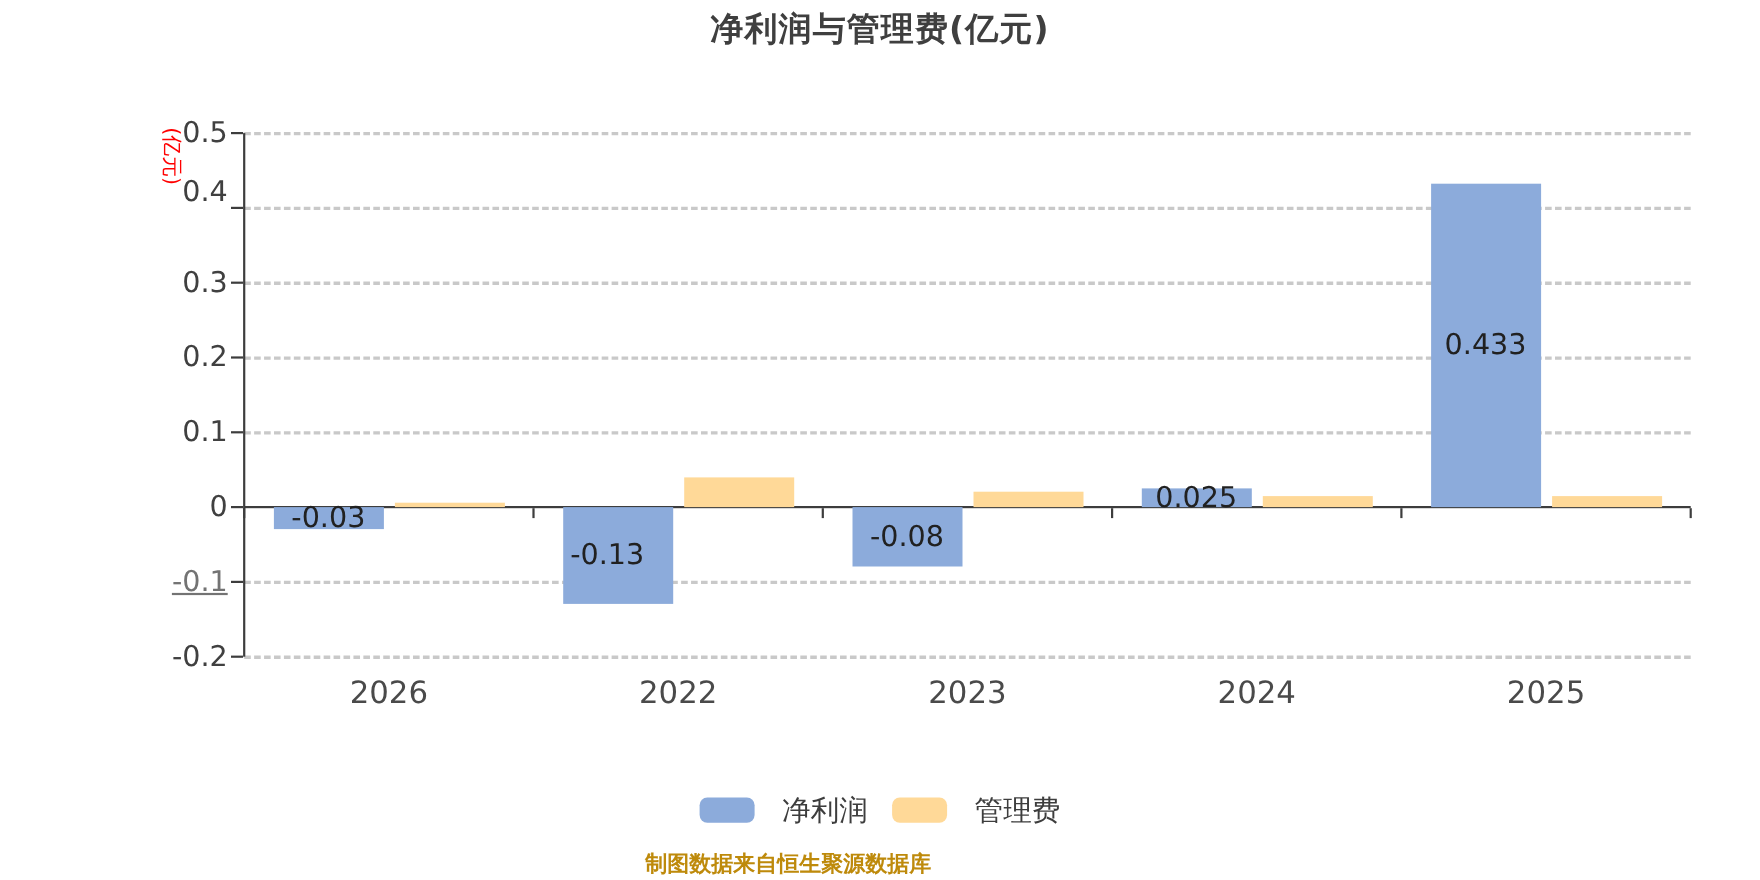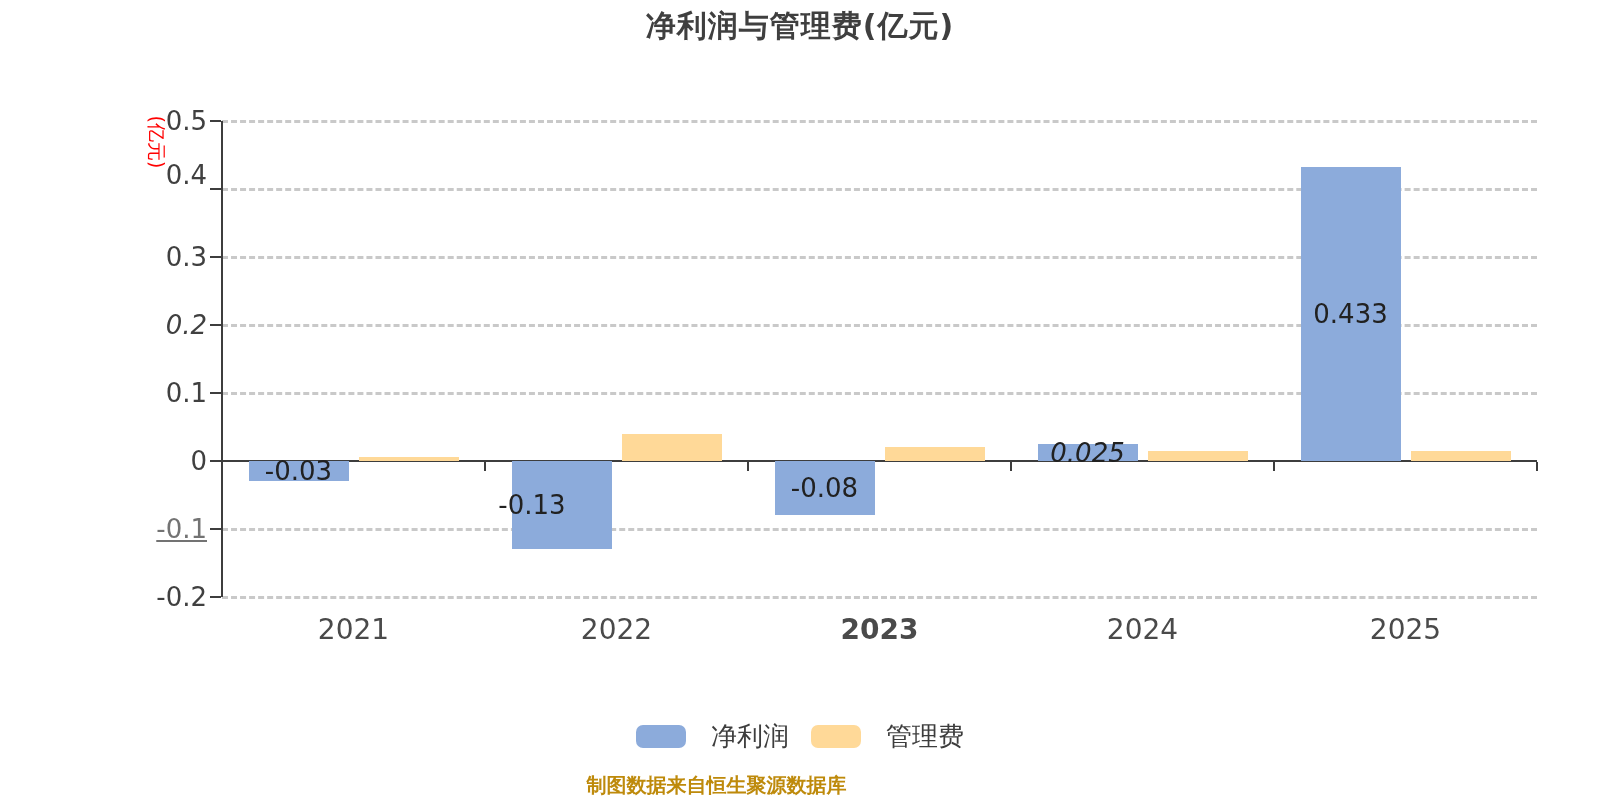--- a/index.html
+++ b/index.html
@@ -61,21 +61,21 @@
       <div class="ytick" style="left: 210px; top: 120px; background: rgb(61, 61, 61);"></div>
       <div class="ytick-label" style="left: 117px; top: 106px; color: rgb(64, 64, 64);">0.5</div>
       <div class="gridline" style="left: 222px; width: 1315px; top: 188px; border-top-color: rgb(201, 201, 201);"></div>
       <div class="ytick" style="left: 210px; top: 188px; background: rgb(61, 61, 61);"></div>
       <div class="ytick-label" style="left: 117px; top: 160px; color: rgb(64, 64, 64);">0.4</div>
       <div class="gridline" style="left: 222px; width: 1315px; top: 256px; border-top-color: rgb(201, 201, 201);"></div>
       <div class="ytick" style="left: 210px; top: 256px; background: rgb(61, 61, 61);"></div>
       <div class="ytick-label" style="left: 117px; top: 242px; color: rgb(64, 64, 64);">0.3</div>
       <div class="gridline" style="left: 222px; width: 1315px; top: 324px; border-top-color: rgb(201, 201, 201);"></div>
       <div class="ytick" style="left: 210px; top: 324px; background: rgb(61, 61, 61);"></div>
-      <div class="ytick-label" style="left: 117px; top: 310px; color: rgb(64, 64, 64); font-style: italic;">0.2</div>
+      <div class="ytick-label" style="left: 117px; top: 310px; color: rgb(64, 64, 64);">0.2</div>
       <div class="gridline" style="left: 222px; width: 1315px; top: 392px; border-top-color: rgb(201, 201, 201);"></div>
       <div class="ytick" style="left: 210px; top: 392px; background: rgb(61, 61, 61);"></div>
       <div class="ytick-label" style="left: 117px; top: 378px; color: rgb(64, 64, 64);">0.1</div>
       <div class="ytick" style="left: 210px; top: 460px; background: rgb(61, 61, 61);"></div>
       <div class="ytick-label" style="left: 117px; top: 446px; color: rgb(64, 64, 64);">0</div>
       <div class="gridline" style="left: 222px; width: 1315px; top: 528px; border-top-color: rgb(201, 201, 201);"></div>
       <div class="ytick" style="left: 210px; top: 528px; background: rgb(61, 61, 61);"></div>
       <div class="ytick-label" style="left: 117px; top: 514px; color: #737373; text-decoration: underline;">-0.1</div>
       <div class="gridline" style="left: 222px; width: 1315px; top: 596px; border-top-color: rgb(201, 201, 201);"></div>
       <div class="ytick" style="left: 210px; top: 596px; background: rgb(61, 61, 61);"></div>
@@ -84,31 +84,31 @@
       <div class="axis-line-x" style="left: 222px; width: 1315px; top: 460px; background: rgb(61, 61, 61);"></div>
       <div class="xtick" style="left: 221px; top: 462px; background: rgb(61, 61, 61);"></div>
       <div class="xtick" style="left: 484px; top: 462px; background: rgb(61, 61, 61);"></div>
       <div class="xtick" style="left: 747px; top: 462px; background: rgb(61, 61, 61);"></div>
       <div class="xtick" style="left: 1010px; top: 462px; background: rgb(61, 61, 61);"></div>
       <div class="xtick" style="left: 1273px; top: 462px; background: rgb(61, 61, 61);"></div>
       <div class="xtick" style="left: 1536px; top: 462px; background: rgb(61, 61, 61);"></div>
       <div class="bar" style="left: 248.5px; width: 100px; top: 461px; height: 20.4px; background: rgb(140, 171, 219);"></div>
       <div class="bar-value-label" style="left: 228.5px; top: 456.2px; color: rgb(33, 33, 33);">-0.03</div>
       <div class="bar" style="left: 358.5px; width: 100px; top: 456.92px; height: 4.08px; background: rgb(255, 217, 152);"></div>
-      <div class="xaxis-label" style="left: 253.5px; top: 614px; color: rgb(74, 74, 74);">2021</div>
+      <div class="xaxis-label" style="left: 253.5px; top: 614px; color: rgb(74, 74, 74);">2026</div>
       <div class="bar" style="left: 511.5px; width: 100px; top: 461px; height: 88.4px; background: rgb(140, 171, 219);"></div>
-      <div class="bar-value-label" style="left: 462px; top: 490.2px; color: rgb(33, 33, 33);">-0.13</div>
+      <div class="bar-value-label" style="left: 482px; top: 490.2px; color: rgb(33, 33, 33);">-0.13</div>
       <div class="bar" style="left: 621.5px; width: 100px; top: 433.8px; height: 27.2px; background: rgb(255, 217, 152);"></div>
       <div class="xaxis-label" style="left: 516.5px; top: 614px; color: rgb(74, 74, 74);">2022</div>
       <div class="bar" style="left: 774.5px; width: 100px; top: 461px; height: 54.4px; background: rgb(140, 171, 219);"></div>
       <div class="bar-value-label" style="left: 754.5px; top: 473.2px; color: rgb(33, 33, 33);">-0.08</div>
       <div class="bar" style="left: 884.5px; width: 100px; top: 447.4px; height: 13.6px; background: rgb(255, 217, 152);"></div>
-      <div class="xaxis-label" style="left: 779.5px; top: 614px; color: rgb(74, 74, 74); font-weight: bold;">2023</div>
+      <div class="xaxis-label" style="left: 779.5px; top: 614px; color: rgb(74, 74, 74);">2023</div>
       <div class="bar" style="left: 1037.5px; width: 100px; top: 444px; height: 17px; background: rgb(140, 171, 219);"></div>
-      <div class="bar-value-label" style="left: 1017.5px; top: 437.5px; color: rgb(33, 33, 33); font-style: italic;">0.025</div>
+      <div class="bar-value-label" style="left: 1017.5px; top: 437.5px; color: rgb(33, 33, 33);">0.025</div>
       <div class="bar" style="left: 1147.5px; width: 100px; top: 450.8px; height: 10.2px; background: rgb(255, 217, 152);"></div>
       <div class="xaxis-label" style="left: 1042.5px; top: 614px; color: rgb(74, 74, 74);">2024</div>
       <div class="bar" style="left: 1300.5px; width: 100px; top: 166.56px; height: 294.44px; background: rgb(140, 171, 219);"></div>
       <div class="bar-value-label" style="left: 1280.5px; top: 298.78px; color: rgb(33, 33, 33);">0.433</div>
       <div class="bar" style="left: 1410.5px; width: 100px; top: 450.8px; height: 10.2px; background: rgb(255, 217, 152);"></div>
       <div class="xaxis-label" style="left: 1305.5px; top: 614px; color: rgb(74, 74, 74);">2025</div>
     </div>
 
   <div class="legend">
     <div class="legend-item">

